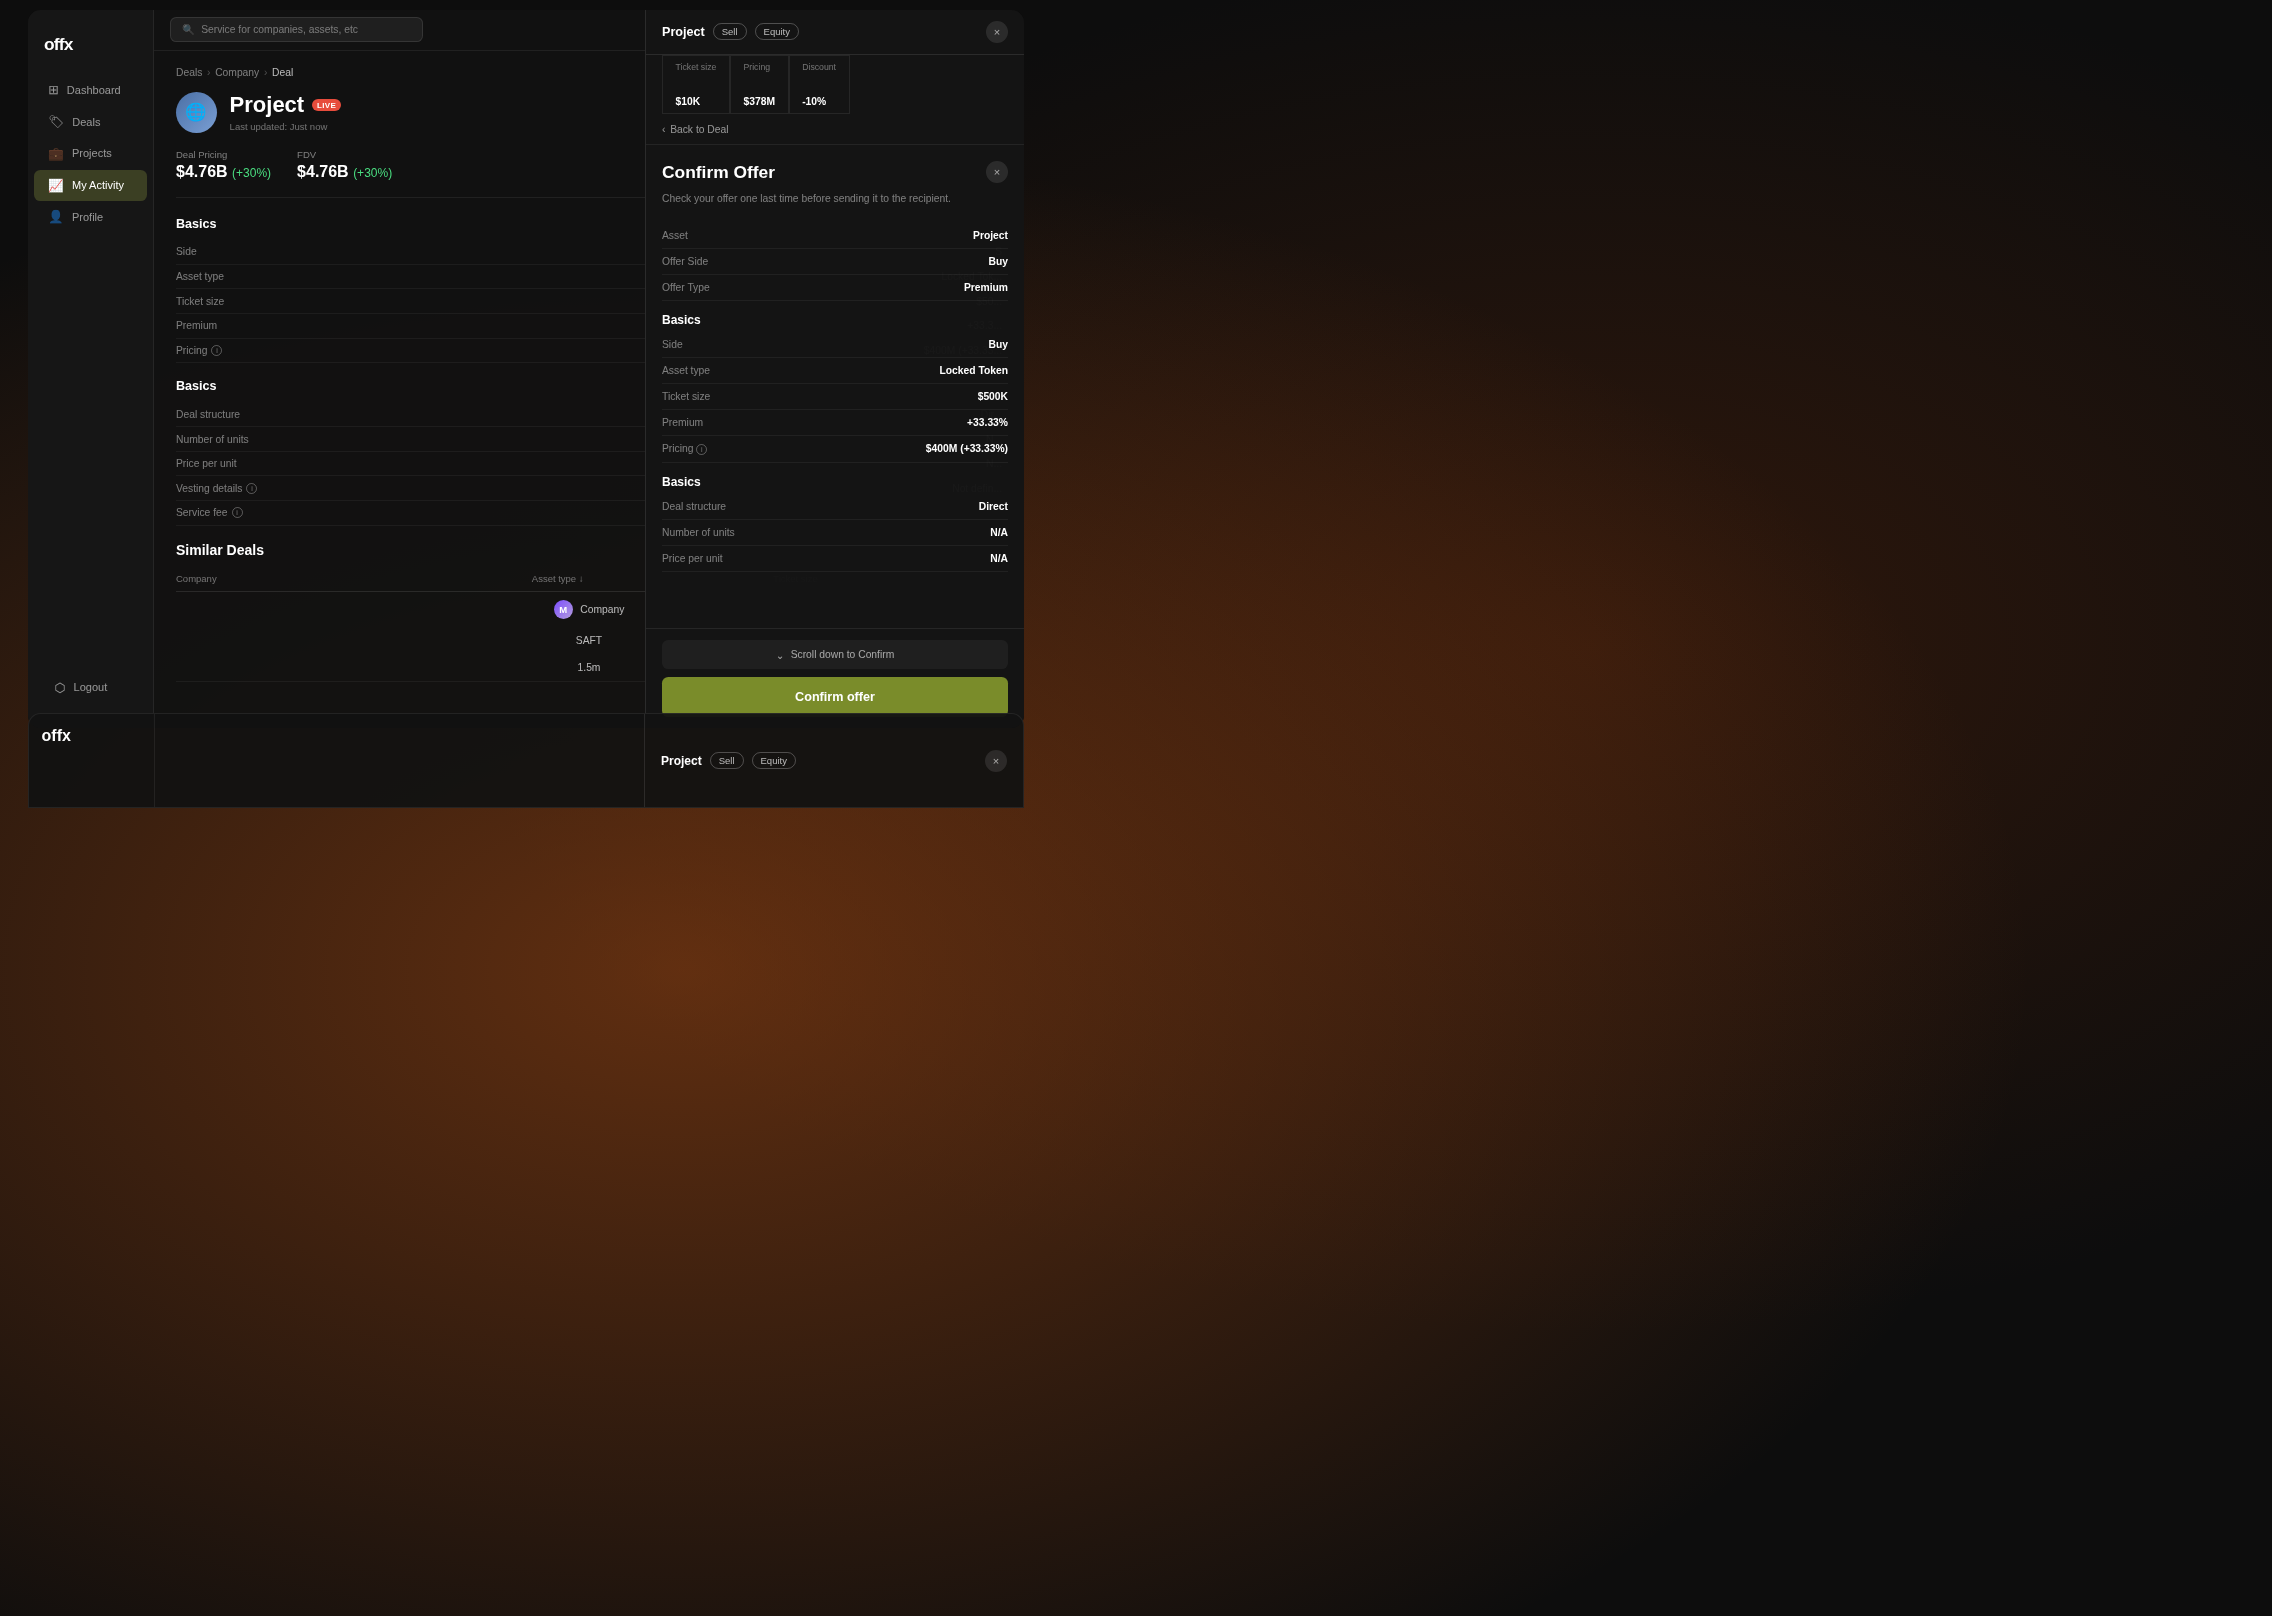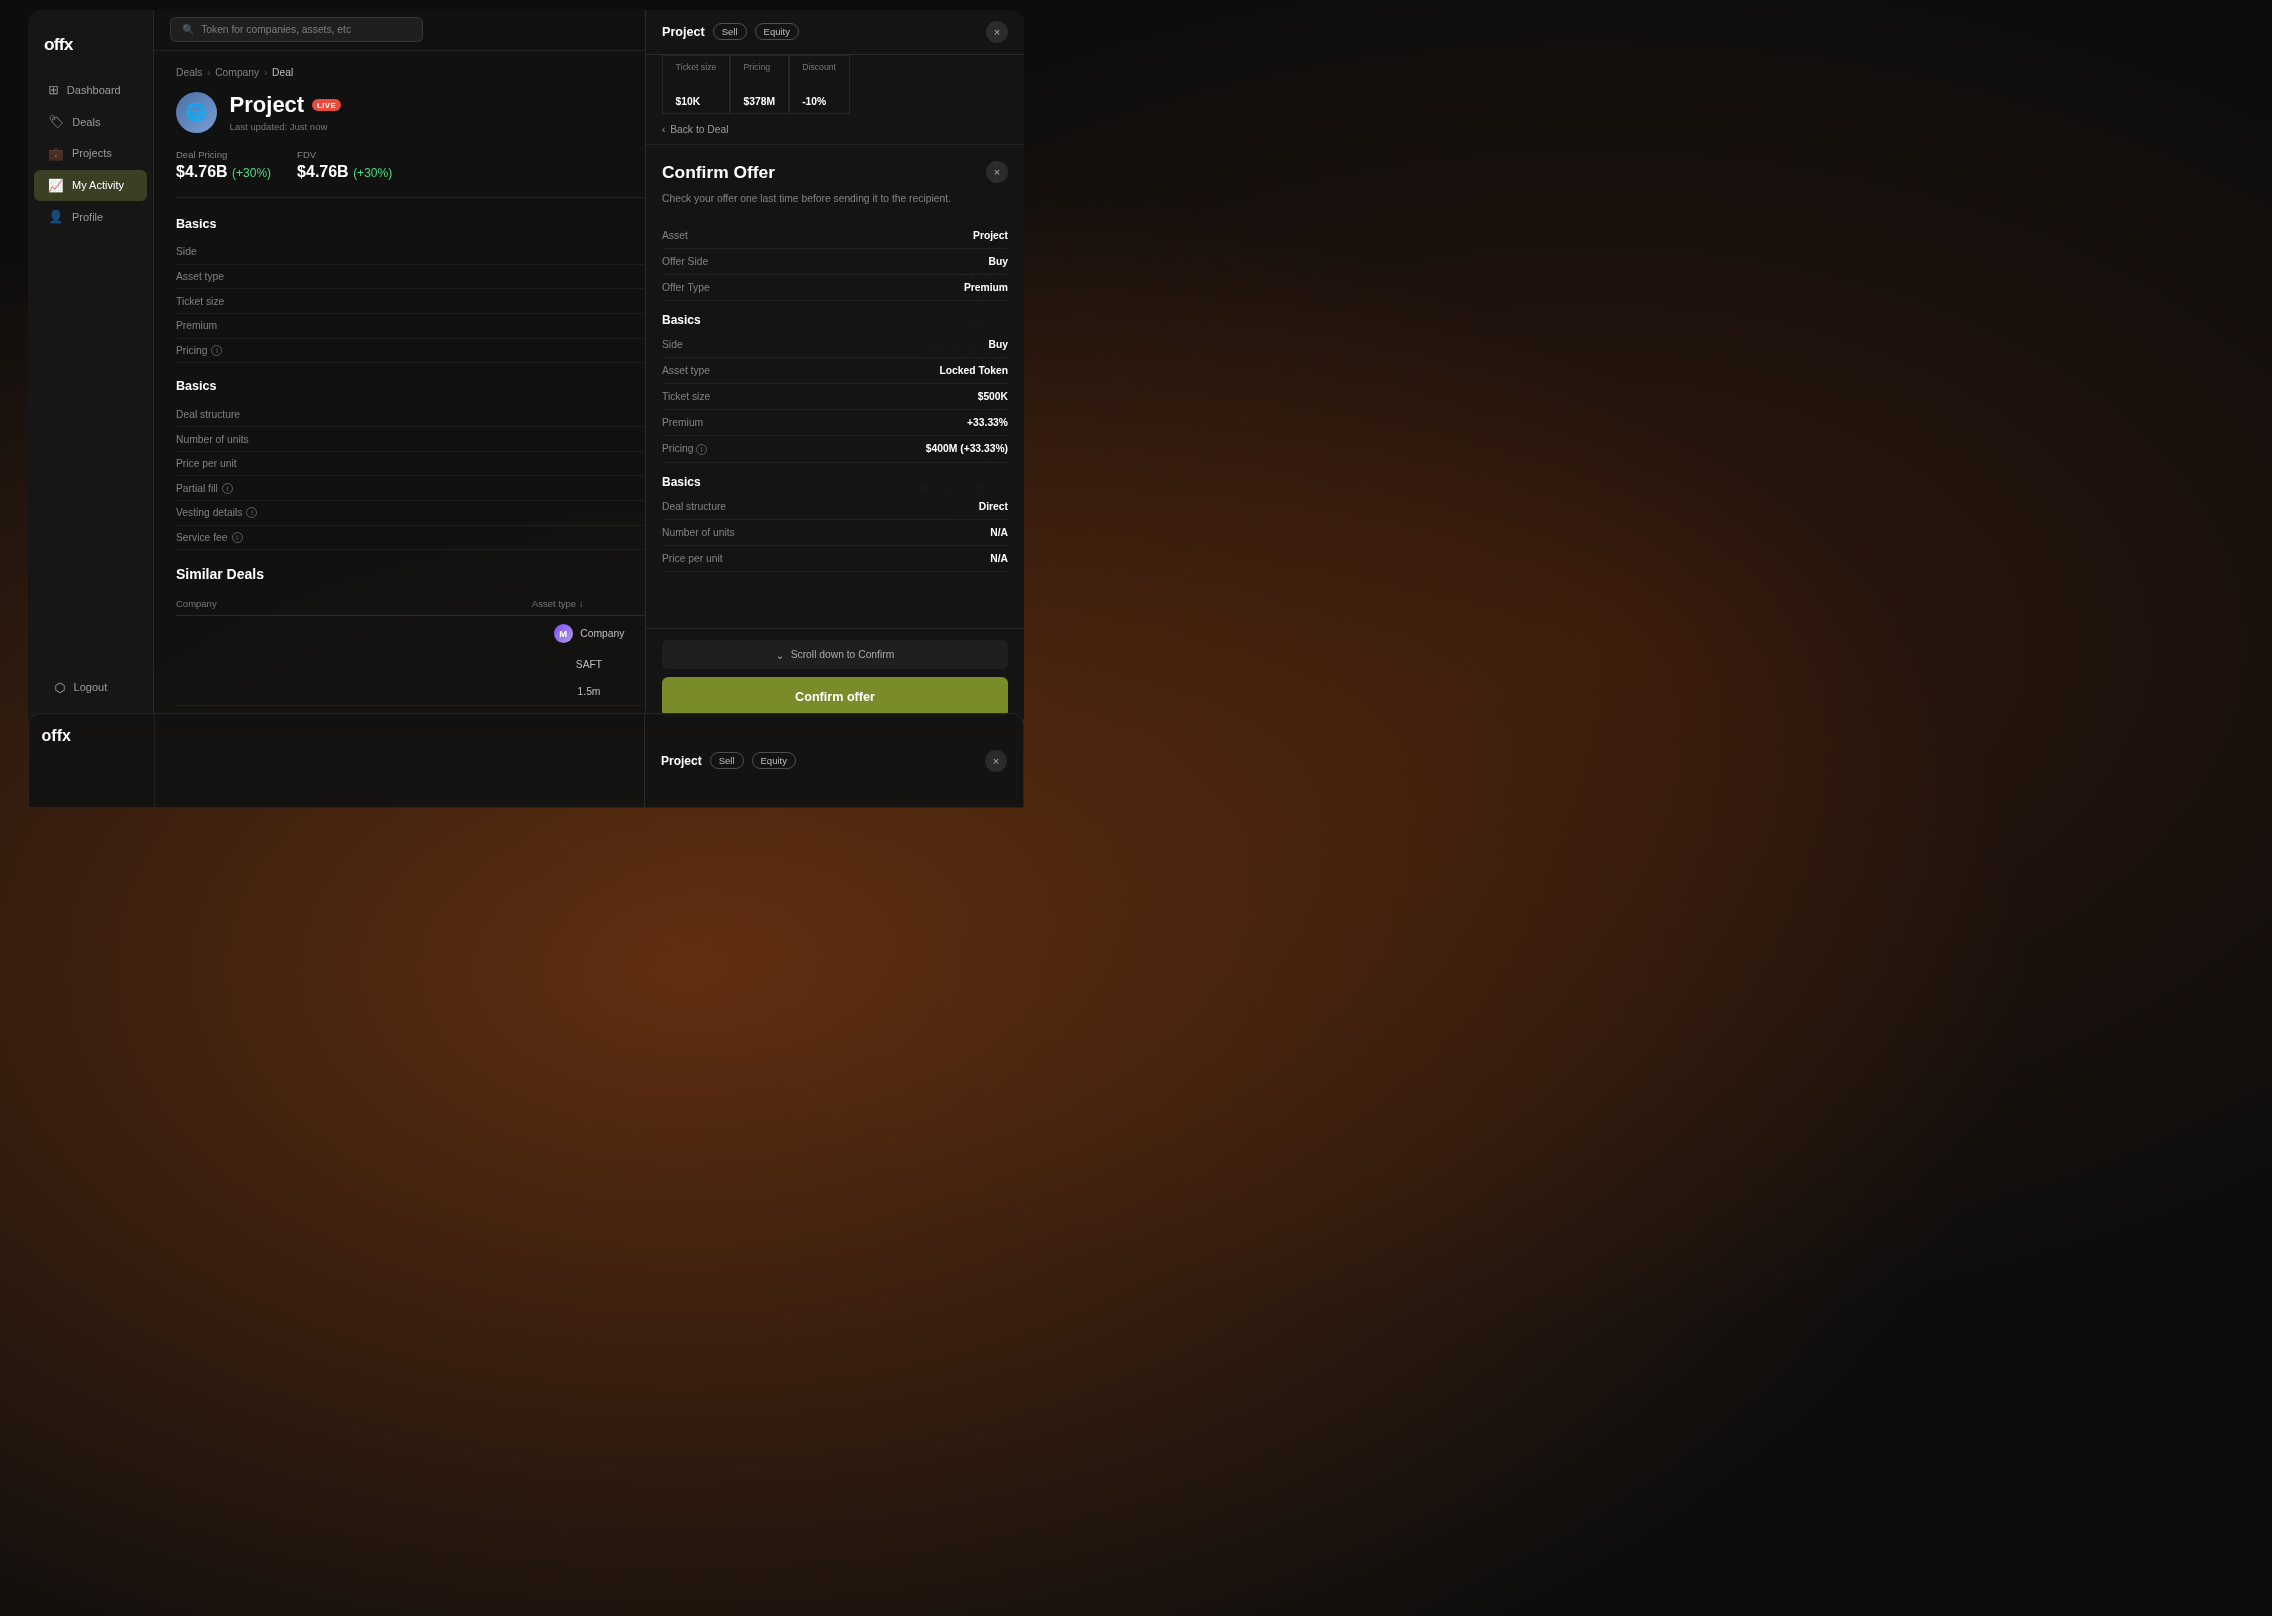--- a/index.html
+++ b/index.html
@@ -539,21 +539,21 @@
         <span>Logout</span>
       </div>
     </div>
   </div>
 
   <div class="main-content">
 
     <div class="topbar">
       <div class="search-bar">
         <span>🔍</span>
-        <span>Token for companies, assets, etc</span>
+        <span>Service for companies, assets, etc</span>
       </div>
     </div>
 
     <div class="content-area">
 
       <div class="breadcrumb">
         <span>Deals</span>
         <span class="breadcrumb-sep">›</span>
         <span>Company</span>
         <span class="breadcrumb-sep">›</span>
@@ -620,26 +620,20 @@
           <span class="basics-label">Deal structure</span>
           <span class="basics-value">Dir...</span>
         </div>
         <div class="basics-row">
           <span class="basics-label">Number of units</span>
           <span class="basics-value">N...</span>
         </div>
         <div class="basics-row">
           <span class="basics-label">Price per unit</span>
           <span class="basics-value">N...</span>
-        </div>
-        <div class="basics-row">
-          <span class="basics-label">
-            Partial fill <span class="info-icon">i</span>
-          </span>
-          <span class="basics-value">Min bid size $50...</span>
         </div>
         <div class="basics-row">
           <span class="basics-label">
             Vesting details <span class="info-icon">i</span>
           </span>
           <span class="basics-value">Not defin...</span>
         </div>
         <div class="basics-row">
           <span class="basics-label">
             Service fee <span class="info-icon">i</span>

